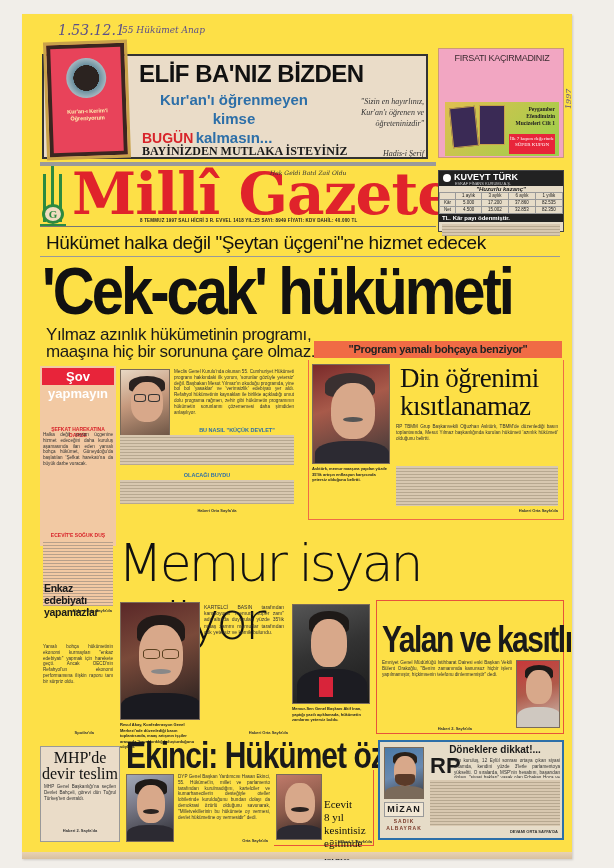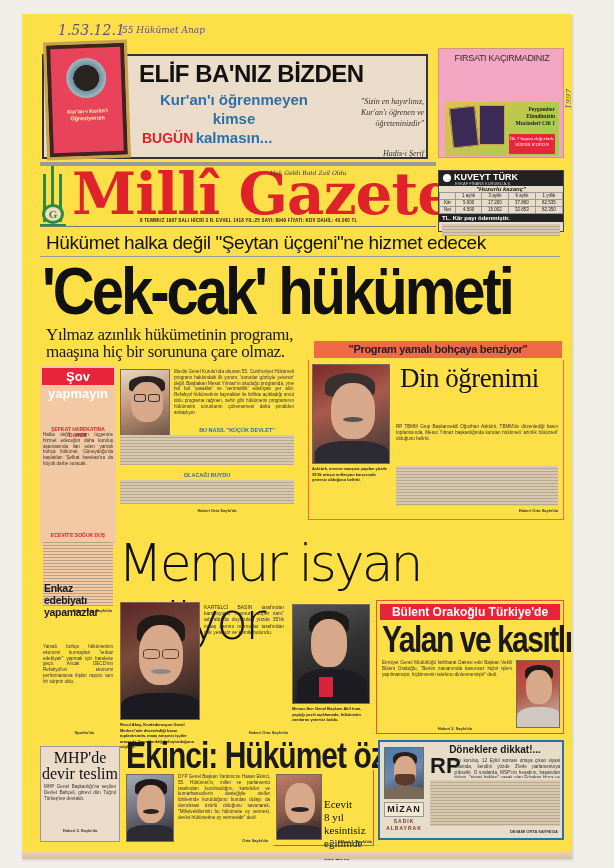--- a/index.html
+++ b/index.html
@@ -38,21 +38,21 @@
   .kuveyt-head { background: #222; color: #fff; font-family: "Liberation Sans", sans-serif; font-weight: bold; font-size: 9px; }
   .kuveyt-sub { font-size: 4px; color: #ccc; font-family: "Liberation Sans", sans-serif; }
   .kt-table { width: 100%; border-collapse: collapse; font-size: 4.5px; font-family: "Liberation Sans", sans-serif; }
   .kt-table td { border: 1px solid #999; text-align: center; padding: 0 1px; line-height: 6px; }
   .kt-foot { background: #222; color: #fff; font-size: 6px; font-weight: bold; font-family: "Liberation Sans", sans-serif; }
   .gray-text { background: repeating-linear-gradient(#d8c8b0 0 2px, #b7a890 2px 3px); }
 
   
   .sub-head { font-family: "Liberation Sans", sans-serif; font-size: 19px; letter-spacing: -0.4px; color: #111; }
   .main-head { font-family: "Liberation Sans", sans-serif; font-weight: 900; font-size: 58px; letter-spacing: -3px; color: #111; transform: scaleY(1.15); transform-origin: top left; line-height: 58px; }
-  .deck { font-family: Liberation Serif, serif; font-size: 17px; line-height: 17px; letter-spacing: -0.4px; }
+  .deck { font-family: Liberation Sans, sans-serif; font-size: 17px; line-height: 17px; letter-spacing: -0.4px; }
   .red-pill { background: #f06b45; color: #222; font-family: "Liberation Sans", sans-serif; font-weight: 900; font-size: 11px; text-align: center; line-height: 17px; letter-spacing: -0.3px; }
   .red-tag { background: #e8243a; color: #fff; font-family: "Liberation Sans", sans-serif; font-weight: bold; font-size: 13px; text-align: center; }
   .black-sub { font-family: "Liberation Sans", sans-serif; font-weight: 900; font-size: 11px; line-height: 12px; letter-spacing: -0.3px; }
   .cat-head { font-family: "Liberation Sans", sans-serif; font-weight: bold; color: #d8242a; font-size: 5px; text-align: center; }
   .cat-head.blue { color: #2d6fa8; }
   .col-bg { background: #f2c9a3; }
   .photo { background: linear-gradient(160deg,#c8a888 0%,#8a6a55 40%,#2b2424 100%); border: 1px solid #7a6a5a; }
   .photo.light { background: linear-gradient(160deg,#e8d8c4 0%,#c69a7e 45%,#6d5545 100%); }
   .photo.dark { background: linear-gradient(160deg,#555 0%,#333 45%,#1b1b1b 100%); }
   .face { position: absolute; border-radius: 45% 45% 42% 42%; background: #d8a88a; }
@@ -86,20 +86,21 @@
   <div class="abs ad-box" style="left:20px;top:40px;width:386px;height:105px;">
     <div class="abs" style="left:95px;top:4px;">
       <div class="ad-title">ELİF BA'NIZ BİZDEN</div>
     </div>
     <div class="abs" style="left:100px;top:34px;width:180px;">
       <div class="ad-blue">Kur'an'ı öğrenmeyen</div>
       <div class="ad-blue">kimse</div>
       <div class="ad-blue">kalmasın...</div>
     </div>
     <div class="abs ad-bugun" style="left:98px;top:74px;">BUGÜN</div>
+    <div class="abs ad-bayi" style="left:98px;top:88px;">BAYİNİZDEN MUTLAKA İSTEYİNİZ</div>
     <div class="abs quote" style="left:310px;top:40px;width:70px;">"Sizin en hayırlınız, Kur'an'ı öğrenen ve öğreteninizdir"</div>
     <div class="abs quote" style="left:320px;top:92px;width:60px;">Hadis-i Şerif</div>
   </div>
   <div class="abs book" style="left:26px;top:30px;width:78px;height:112px;transform:rotate(-2deg);">
     <div class="abs book-circle" style="left:15px;top:10px;width:40px;height:40px;"></div>
     <div class="abs book-title" style="left:4px;top:60px;width:62px;">Kur'an-ı Kerim'i Öğreniyorum</div>
   </div>
 
   <div class="abs promo" style="left:416px;top:34px;width:126px;height:110px;">
     <div class="abs promo-top" style="left:0;top:4px;width:126px;">FIRSATI KAÇIRMADINIZ</div>
@@ -190,20 +191,21 @@
   <div class="abs" style="left:286px;top:346px;width:256px;height:160px;border:1.5px solid #f06b45;border-top:none;"></div>
   <div class="abs photo" style="left:290px;top:350px;width:78px;height:100px;overflow:hidden;background:linear-gradient(160deg,#7a2a2a 0%,#a85a4a 40%,#3b3838 100%);">
     <div class="hair" style="left:12px;top:8px;width:50px;height:24px;background:#3a3030;"></div>
     <div class="face" style="left:18px;top:18px;width:44px;height:56px;"></div>
     <div class="mustache" style="left:30px;top:52px;width:20px;height:5px;background:#555;"></div>
     <div class="suit" style="left:2px;top:76px;width:74px;height:30px;"></div>
   </div>
   <div class="abs caption" style="left:290px;top:452px;width:78px;font-size:4px;">Aslıtürk, memur maaşına yapılan yüzde 35'lik artışın enflasyon karşısında yetersiz olduğunu belirtti.</div>
   <div class="abs serif-head" style="left:378px;top:350px;font-size:27px;line-height:28px;letter-spacing:-0.5px;">
     <div>Din öğrenimi</div>
+    <div>kısıtlanamaz</div>
   </div>
   <div class="abs body-txt" style="left:374px;top:410px;width:162px;height:40px;">RP TBMM Grup Başkanvekili Oğuzhan Aslıtürk, TBMM'de düzenlediği basın toplantısında, Mesut Yılmaz başkanlığında kurulan hükümeti 'azınlık hükümeti' olduğunu belirtti.</div>
   <div class="abs gray-text" style="left:374px;top:452px;width:162px;height:40px;"></div>
   <div class="abs byline" style="left:470px;top:494px;width:66px;">Haberi Orta Sayfa'da</div>
 
   <div class="abs big-serif" style="left:96px;top:520px;line-height:58px;">Memur isyan ediyor</div>
   <div class="abs gray-text" style="left:21px;top:526px;width:70px;height:66px;background:repeating-linear-gradient(#f2c9a3 0 2px, #b7a08a 2px 3px);"></div>
   <div class="abs byline" style="left:20px;top:594px;width:70px;">Haberi Orta Sayfa'da</div>
 
   <div class="abs black-sub" style="left:22px;top:568px;width:72px;font-size:10.5px;">Enkaz edebiyatı yapamazlar</div>
@@ -224,21 +226,20 @@
 
   <div class="abs photo dark" style="left:270px;top:590px;width:78px;height:100px;overflow:hidden;">
     <div class="hair" style="left:16px;top:6px;width:40px;height:22px;background:#1e1a18;"></div>
     <div class="face" style="left:18px;top:14px;width:36px;height:48px;"></div>
     <div class="suit" style="left:4px;top:64px;width:70px;height:40px;background:#1c1c22;"></div>
     <div class="abs" style="left:26px;top:72px;width:14px;height:20px;background:#d8243a;"></div>
   </div>
   <div class="abs caption" style="left:270px;top:692px;width:78px;font-size:4px;">Memur-Sen Genel Başkanı Akif İnan, yaptığı yazılı açıklamada, hükümetin zamlarını yetersiz buldu.</div>
 
   <div class="abs" style="left:354px;top:586px;width:188px;height:134px;border:1.5px solid #e8533a;"></div>
-  <div class="abs red-tag" style="left:358px;top:590px;width:180px;height:16px;line-height:16px;font-size:12px;">Bülent Orakoğlu Türkiye'de</div>
   <div class="abs yalan" style="left:360px;top:606px;">Yalan ve kasıtlı</div>
   <div class="abs body-txt" style="left:360px;top:646px;width:130px;height:64px;">Emniyet Genel Müdürlüğü İstihbarat Dairesi eski Başkan Vekili Bülent Orakoğlu, "Benim zamanımda kanunsuz hiçbir işlem yapılmamıştır, hiçkimsenin telefonu dinlenmemiştir" dedi.</div>
   <div class="abs photo light" style="left:494px;top:646px;width:44px;height:68px;overflow:hidden;background:linear-gradient(160deg,#c8383a 0%,#b05a4a 45%,#d0c4b8 100%);">
     <div class="hair" style="left:8px;top:4px;width:28px;height:14px;background:#1e1a18;"></div>
     <div class="face" style="left:9px;top:9px;width:26px;height:34px;"></div>
     <div class="suit" style="left:0;top:46px;width:44px;height:24px;background:#cfc8c0;"></div>
   </div>
   <div class="abs byline" style="left:400px;top:712px;width:50px;">Haberi 2. Sayfa'da</div>
 
   <div class="abs mhp-box" style="left:18px;top:732px;width:80px;height:96px;">

